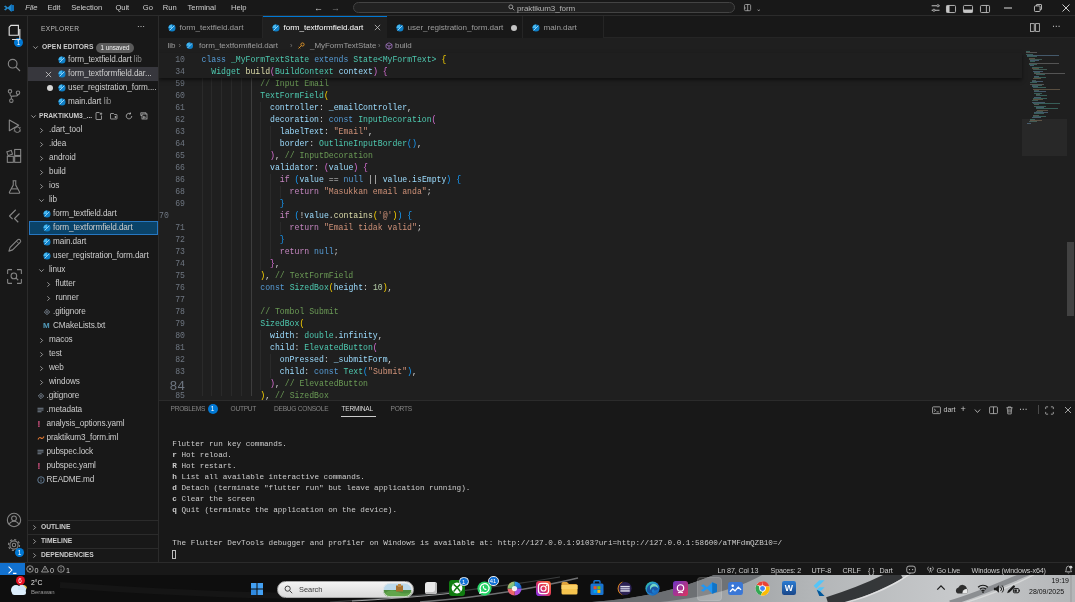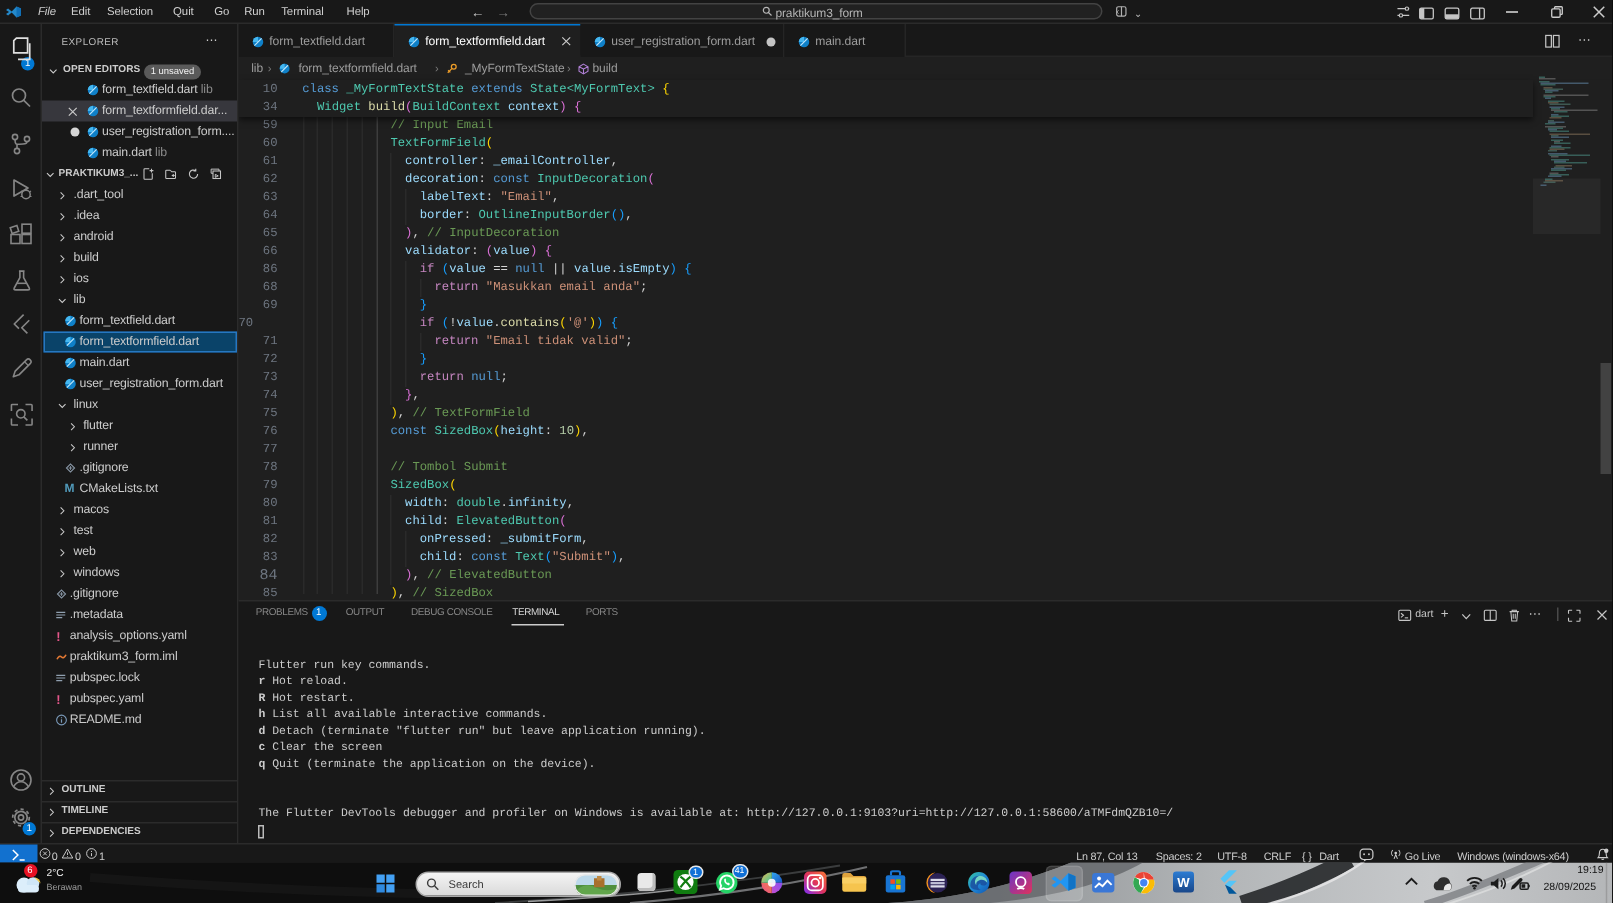--- a/index.html
+++ b/index.html
@@ -178,21 +178,21 @@
 <div class="t mono" style="left:159px;top:319.2px;width:26px;text-align:right;font-size:8.16px;color:#6e7681;">79</div>
 <div class="t mono" style="left:201.5px;top:319.2px;font-size:8.16px;"><span style="color:#d4d4d4">            </span><span style="color:#4ec9b0">SizedBox</span><span style="color:#ffd700">(</span></div>
 <div class="t mono" style="left:159px;top:331.2px;width:26px;text-align:right;font-size:8.16px;color:#6e7681;">80</div>
 <div class="t mono" style="left:201.5px;top:331.2px;font-size:8.16px;"><span style="color:#d4d4d4">              </span><span style="color:#9cdcfe">width</span><span style="color:#d4d4d4">: </span><span style="color:#4ec9b0">double</span><span style="color:#d4d4d4">.</span><span style="color:#9cdcfe">infinity</span><span style="color:#d4d4d4">,</span></div>
 <div class="t mono" style="left:159px;top:343.2px;width:26px;text-align:right;font-size:8.16px;color:#6e7681;">81</div>
 <div class="t mono" style="left:201.5px;top:343.2px;font-size:8.16px;"><span style="color:#d4d4d4">              </span><span style="color:#9cdcfe">child</span><span style="color:#d4d4d4">: </span><span style="color:#4ec9b0">ElevatedButton</span><span style="color:#da70d6">(</span></div>
 <div class="t mono" style="left:159px;top:355.2px;width:26px;text-align:right;font-size:8.16px;color:#6e7681;">82</div>
 <div class="t mono" style="left:201.5px;top:355.2px;font-size:8.16px;"><span style="color:#d4d4d4">                </span><span style="color:#9cdcfe">onPressed</span><span style="color:#d4d4d4">: </span><span style="color:#9cdcfe">_submitForm</span><span style="color:#d4d4d4">,</span></div>
 <div class="t mono" style="left:159px;top:367.2px;width:26px;text-align:right;font-size:8.16px;color:#6e7681;">83</div>
 <div class="t mono" style="left:201.5px;top:367.2px;font-size:8.16px;"><span style="color:#d4d4d4">                </span><span style="color:#9cdcfe">child</span><span style="color:#d4d4d4">: </span><span style="color:#569cd6">const</span><span style="color:#d4d4d4"> </span><span style="color:#4ec9b0">Text</span><span style="color:#179fff">(</span><span style="color:#ce9178">"Submit"</span><span style="color:#179fff">)</span><span style="color:#d4d4d4">,</span></div>
-<div class="t mono" style="left:159px;top:379.2px;width:26px;text-align:right;font-size:10px;color:#6e7681;">84</div>
+<div class="t mono" style="left:159px;top:379.2px;width:26px;text-align:right;font-size:13px;color:#6e7681;">84</div>
 <div class="t mono" style="left:201.5px;top:379.2px;font-size:8.16px;"><span style="color:#d4d4d4">              </span><span style="color:#da70d6">)</span><span style="color:#d4d4d4">, </span><span style="color:#6a9955">// ElevatedButton</span></div>
 <div class="t mono" style="left:159px;top:391.2px;width:26px;text-align:right;font-size:8.16px;color:#6e7681;">85</div>
 <div class="t mono" style="left:201.5px;top:391.2px;font-size:8.16px;"><span style="color:#d4d4d4">            </span><span style="color:#ffd700">)</span><span style="color:#d4d4d4">, </span><span style="color:#6a9955">// SizedBox</span></div>
 <div class="ab" style="left:159px;top:53px;width:863px;height:25px;background:#1f1f1f;box-shadow:0 2px 4px rgba(0,0,0,0.55);"></div>
 <div class="t mono" style="left:159px;top:55.2px;width:26px;text-align:right;font-size:8.16px;color:#6e7681;z-index:2;">10</div>
 <div class="t mono" style="left:201.5px;top:55.2px;font-size:8.16px;z-index:2;"><span style="color:#569cd6">class</span><span style="color:#d4d4d4"> </span><span style="color:#4ec9b0">_MyFormTextState</span><span style="color:#d4d4d4"> </span><span style="color:#569cd6">extends</span><span style="color:#d4d4d4"> </span><span style="color:#4ec9b0">State</span><span style="color:#4ec9b0">&lt;MyFormText&gt;</span><span style="color:#d4d4d4"> </span><span style="color:#ffd700">{</span></div>
 <div class="t mono" style="left:159px;top:67.2px;width:26px;text-align:right;font-size:8.16px;color:#6e7681;z-index:2;">34</div>
 <div class="t mono" style="left:201.5px;top:67.2px;font-size:8.16px;z-index:2;"><span style="color:#d4d4d4">  </span><span style="color:#4ec9b0">Widget</span><span style="color:#d4d4d4"> </span><span style="color:#dcdcaa">build</span><span style="color:#da70d6">(</span><span style="color:#4ec9b0">BuildContext</span><span style="color:#d4d4d4"> </span><span style="color:#9cdcfe">context</span><span style="color:#da70d6">)</span><span style="color:#d4d4d4"> </span><span style="color:#da70d6">{</span></div>
 <div class="ab" style="left:1022px;top:119px;width:45px;height:37px;background:rgba(255,255,255,0.045);"></div>
 <div class="ab" style="left:1026.0px;top:51.0px;width:4px;height:0.8px;background:#4f9d92;opacity:0.5;"></div>

